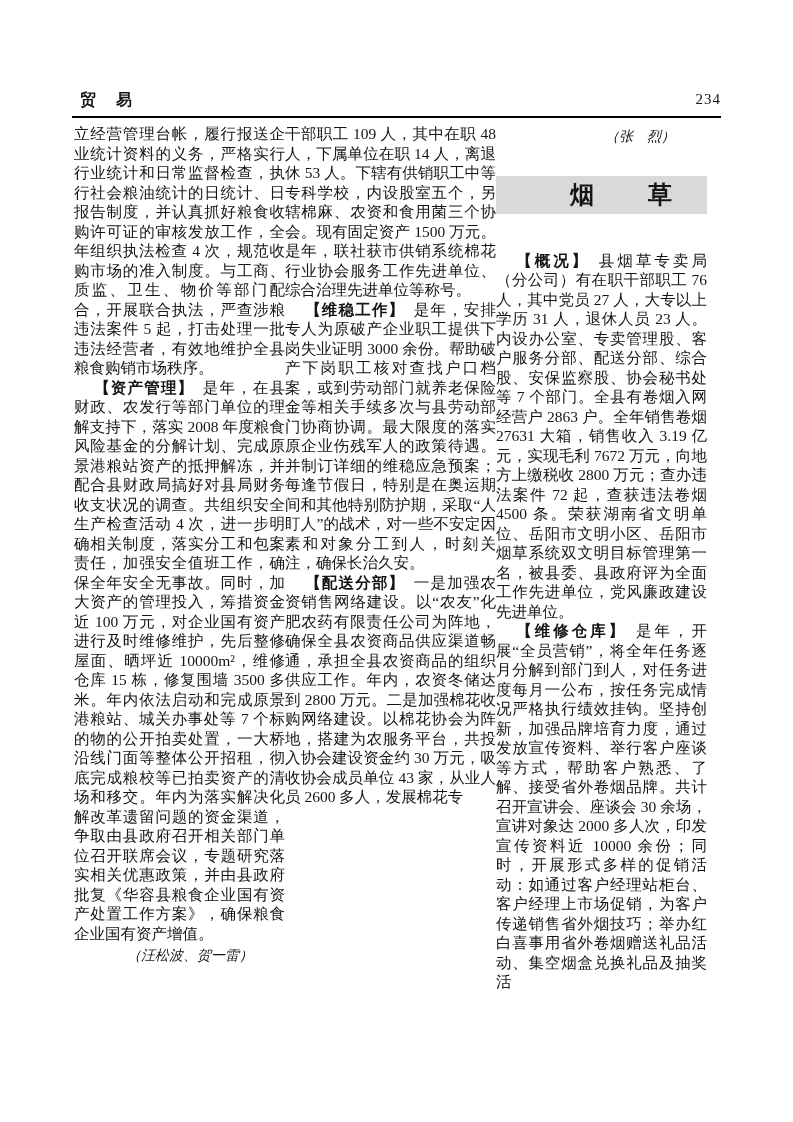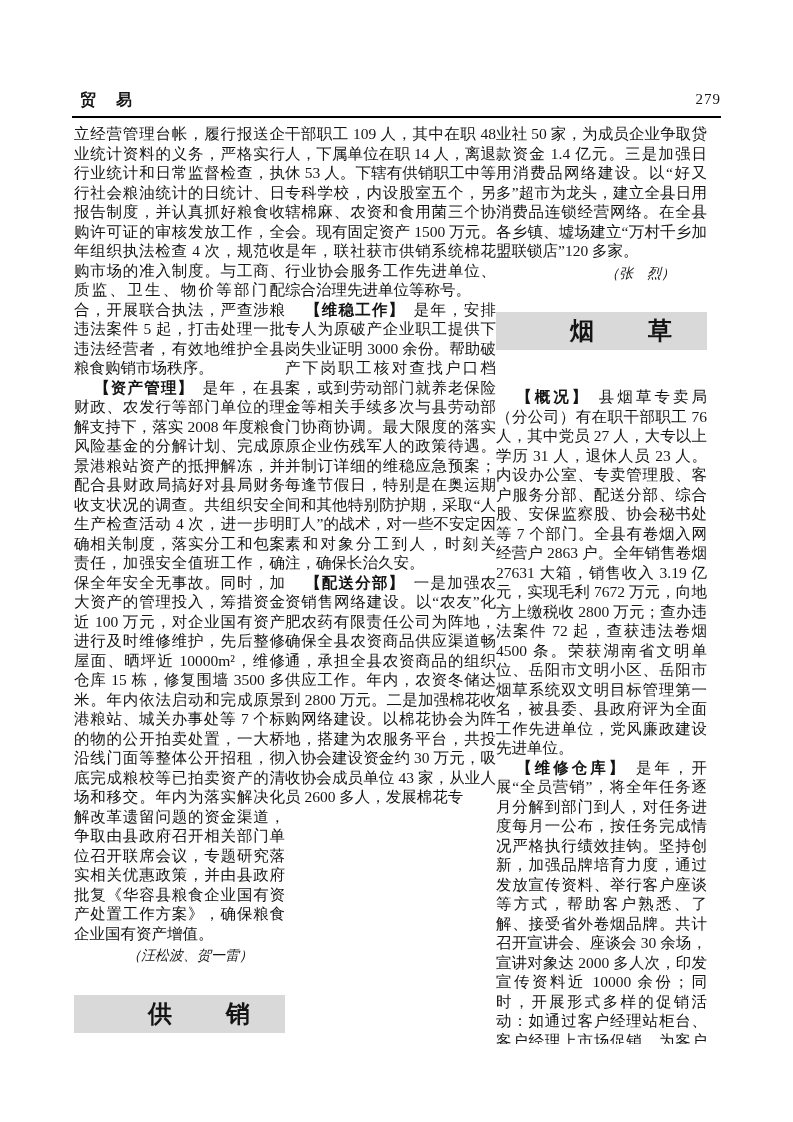--- a/index.html
+++ b/index.html
@@ -101,50 +101,46 @@
     transform: scaleY(1.02);
   }
 </style>
 </head>
 <body>
 
 <div class="sheet">
 
   <div class="page-header">
     <div class="page-header-title">贸　易</div>
-    <div class="page-number">279</div>
+    <div class="page-number">234</div>
   </div>
   <div class="header-rule"></div>
 
   <div class="columns">
 
     <div class="column">
       <p class="para cont">立经营管理台帐，履行报送企业统计资料的义务，严格实行行业统计和日常监督检查，执行社会粮油统计的日统计、日报告制度，并认真抓好粮食收购许可证的审核发放工作，全年组织执法检查 4 次，规范收购市场的准入制度。与工商、质监、卫生、物价等部门配合，开展联合执法，严查涉粮违法案件 5 起，打击处理一批违法经营者，有效地维护全县粮食购销市场秩序。</p>
       <p class="para entry">
         <span class="entry-label">【资产管理】</span><span>是年，在县财政、农发行等部门单位的理解支持下，落实 2008 年度粮食风险基金的分解计划、完成原景港粮站资产的抵押解冻，并配合县财政局搞好对县局财务收支状况的调查。共组织安全生产检查活动 4 次，进一步明确相关制度，落实分工和包案责任，加强安全值班工作，确保全年安全无事故。同时，加大资产的管理投入，筹措资金近 100 万元，对企业国有资产进行及时维修维护，先后整修屋面、晒坪近 10000m²，维修仓库 15 栋，修复围墙 3500 多米。年内依法启动和完成原景港粮站、城关办事处等 7 个标的物的公开拍卖处置，一大桥沿线门面等整体公开招租，彻底完成粮校等已拍卖资产的清场和移交。年内为落实解决化解改革遗留问题的资金渠道，争取由县政府召开相关部门单位召开联席会议，专题研究落实相关优惠政策，并由县政府批复《华容县粮食企业国有资产处置工作方案》，确保粮食企业国有资产增值。</span>
       </p>
       <p class="signature">（汪松波、贺一雷）</p>
-      <div class="section-title" style="background-color: rgb(217, 217, 217);">
-        <span>供　　销</span>
-      </div>
 
     </div>
 
     <div class="column">
       <p class="para cont">干部职工 109 人，其中在职 48 人，下属单位在职 14 人，离退休 53 人。下辖有供销职工中等专科学校，内设股室五个，另辖棉麻、农资和食用菌三个协会。现有固定资产 1500 万元。是年，联社获市供销系统棉花行业协会服务工作先进单位、综合治理先进单位等称号。</p>
       <p class="para entry">
         <span class="entry-label">【维稳工作】</span><span>是年，安排专人为原破产企业职工提供下岗失业证明 3000 余份。帮助破产下岗职工核对查找户口档案，或到劳动部门就养老保险金等相关手续多次与县劳动部门协商协调。最大限度的落实原企业伤残军人的政策待遇。并制订详细的维稳应急预案；每逢节假日，特别是在奥运期间和其他特别防护期，采取“人盯人”的战术，对一些不安定因素和对象分工到人，时刻关注，确保长治久安。</span>
       </p>
       <p class="para entry">
         <span class="entry-label">【配送分部】</span><span>一是加强农资销售网络建设。以“农友”化肥农药有限责任公司为阵地，确保全县农资商品供应渠道畅通，承担全县农资商品的组织供应工作。年内，农资冬储达到 2800 万元。二是加强棉花收购网络建设。以棉花协会为阵地，搭建为农服务平台，共投入协会建设资金约 30 万元，吸收协会成员单位 43 家，从业人员 2600 多人，发展棉花专</span>
       </p>
     </div>
 
     <div class="column">
-      <p class="para cont">业社 50 家，为成员企业争取贷款资金 1.4 亿元。三是加强日用消费品网络建设。以“好又多”超市为龙头，建立全县日用消费品连锁经营网络。在全县各乡镇、墟场建立“万村千乡加盟联锁店”120 多家。</p>
       <p class="signature">（张　烈）</p>
       <div class="section-title" style="background-color: rgb(217, 217, 217);">
         <span>烟　　草</span>
       </div>
       <p class="para entry">
         <span class="entry-label">【概况】</span><span>县烟草专卖局（分公司）有在职干部职工 76 人，其中党员 27 人，大专以上学历 31 人，退休人员 23 人。内设办公室、专卖管理股、客户服务分部、配送分部、综合股、安保监察股、协会秘书处等 7 个部门。全县有卷烟入网经营户 2863 户。全年销售卷烟 27631 大箱，销售收入 3.19 亿元，实现毛利 7672 万元，向地方上缴税收 2800 万元；查办违法案件 72 起，查获违法卷烟 4500 条。荣获湖南省文明单位、岳阳市文明小区、岳阳市烟草系统双文明目标管理第一名，被县委、县政府评为全面工作先进单位，党风廉政建设先进单位。</span>
       </p>
       <p class="para entry">
         <span class="entry-label">【维修仓库】</span><span>是年，开展“全员营销”，将全年任务逐月分解到部门到人，对任务进度每月一公布，按任务完成情况严格执行绩效挂钩。坚持创新，加强品牌培育力度，通过发放宣传资料、举行客户座谈等方式，帮助客户熟悉、了解、接受省外卷烟品牌。共计召开宣讲会、座谈会 30 余场，宣讲对象达 2000 多人次，印发宣传资料近 10000 余份；同时，开展形式多样的促销活动：如通过客户经理站柜台、客户经理上市场促销，为客户传递销售省外烟技巧；举办红白喜事用省外卷烟赠送礼品活动、集空烟盒兑换礼品及抽奖活</span>
       </p>

